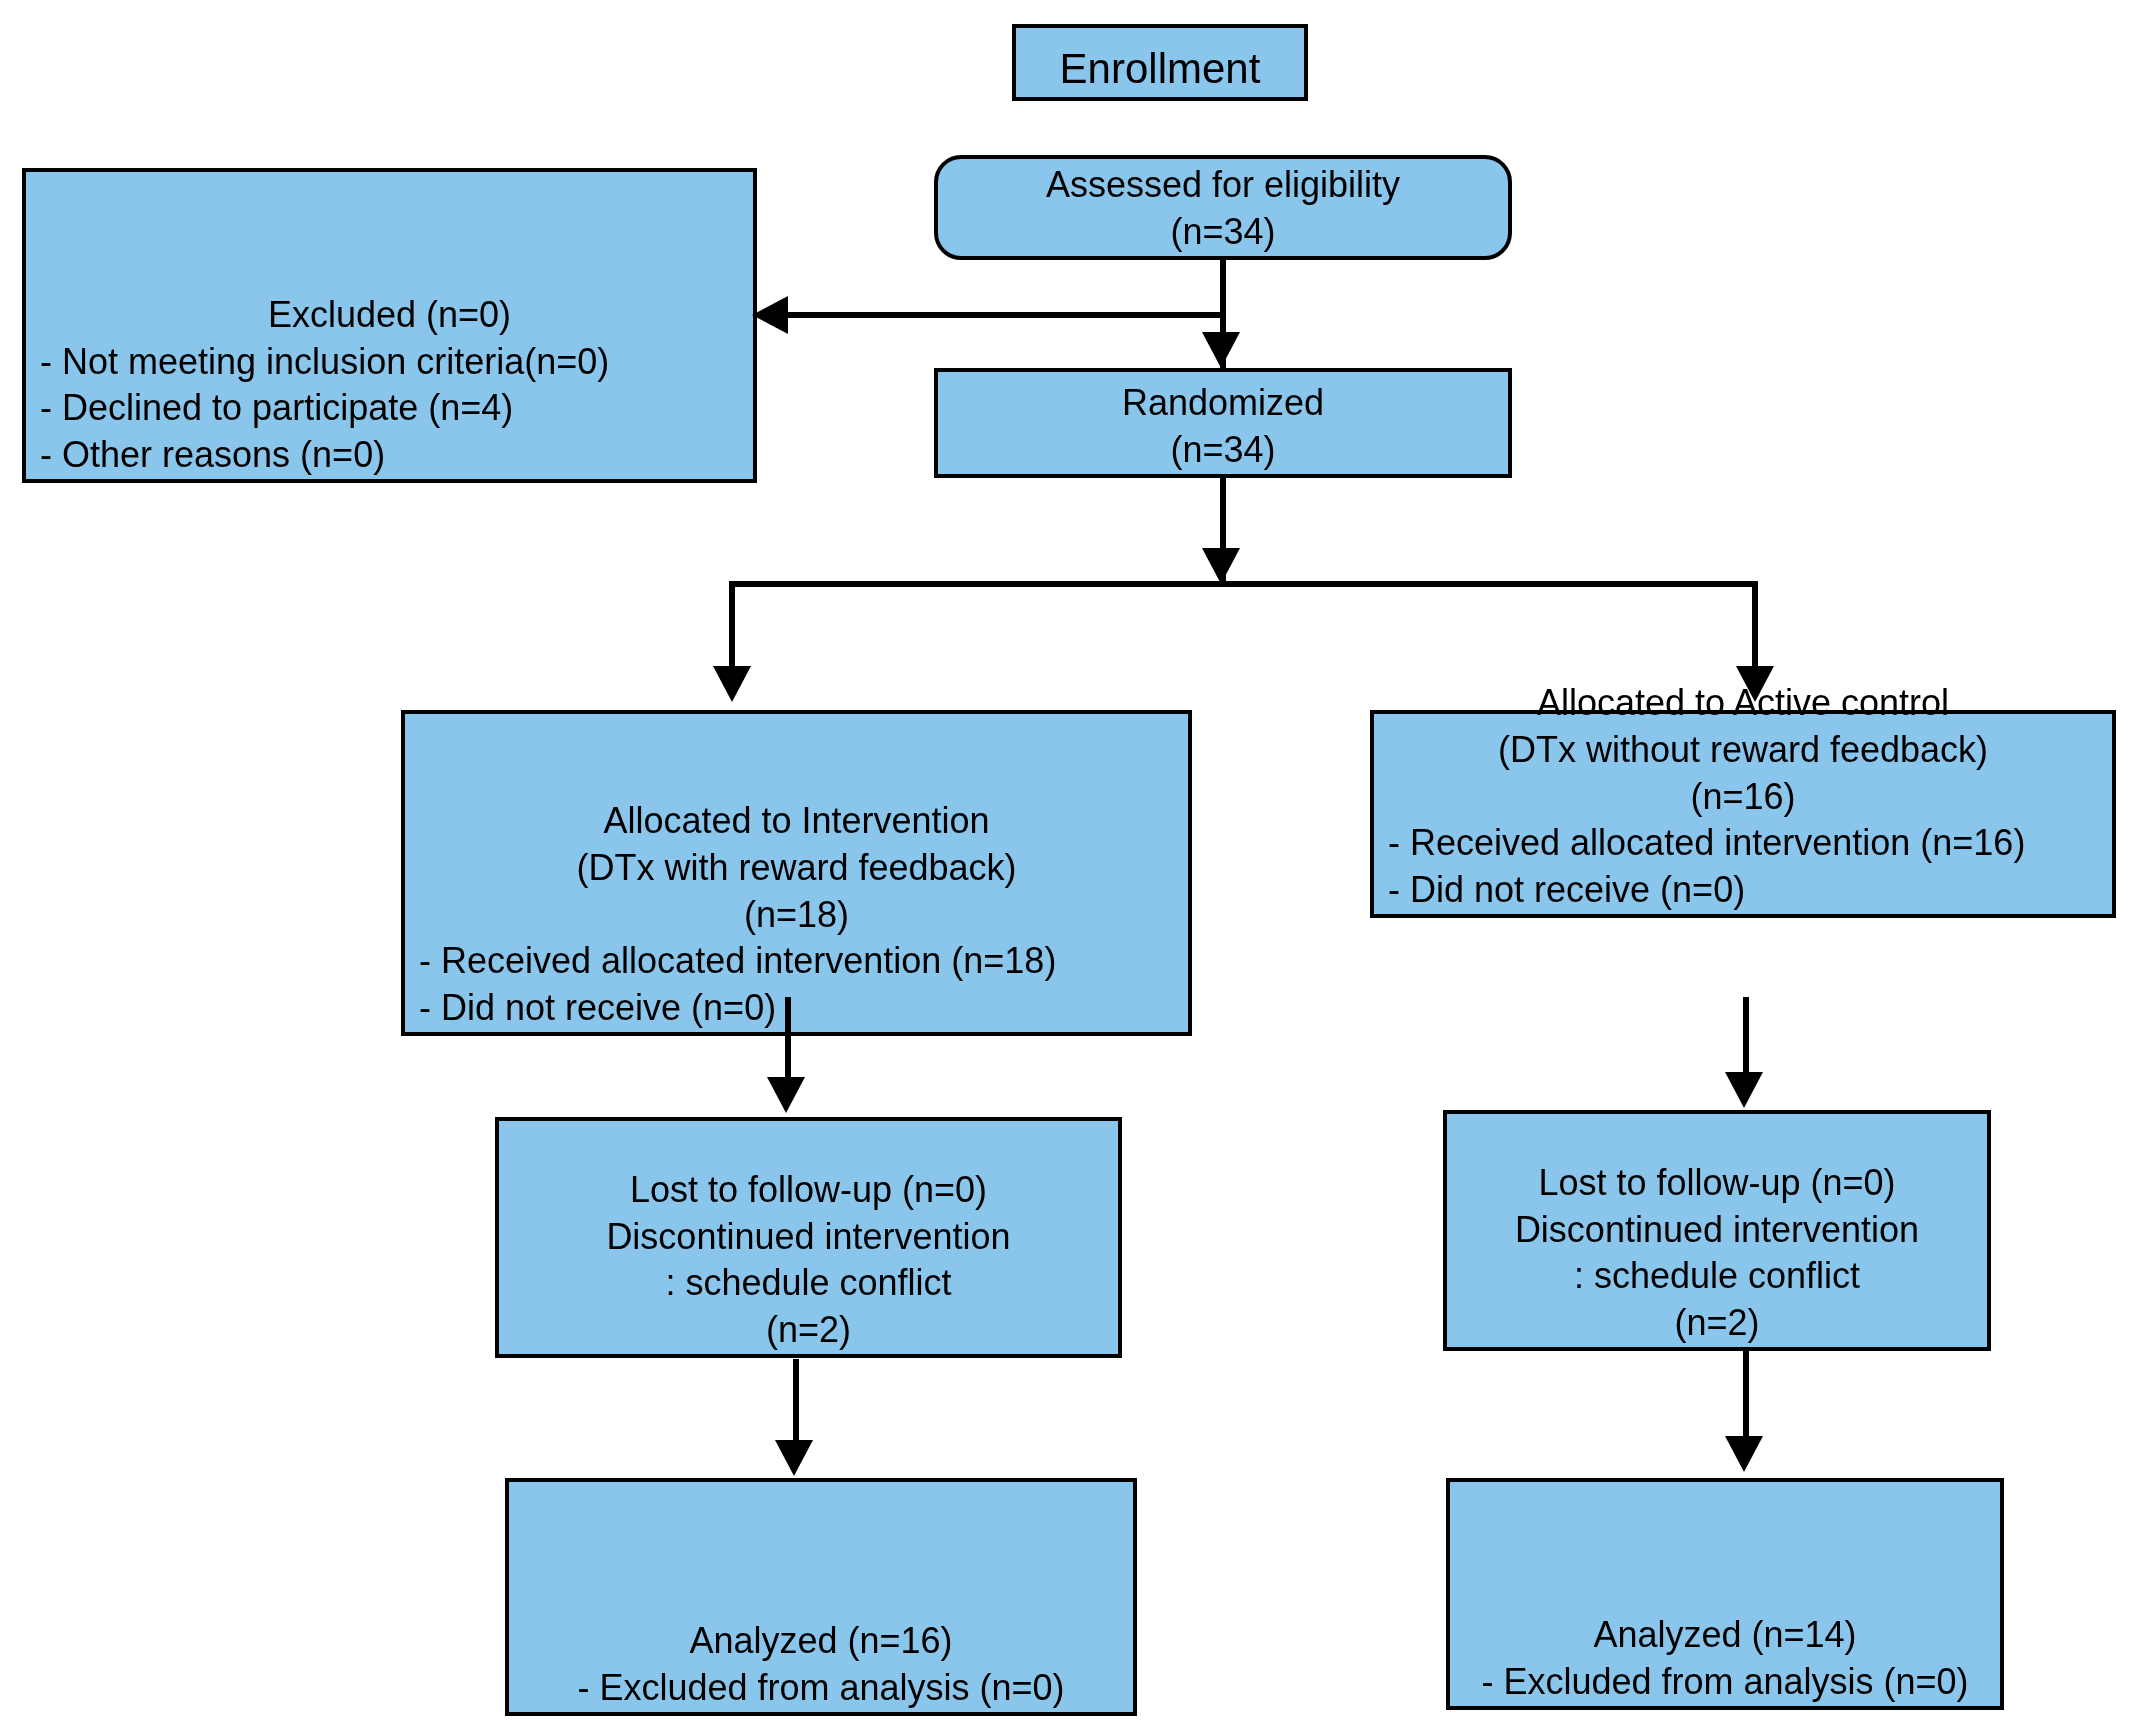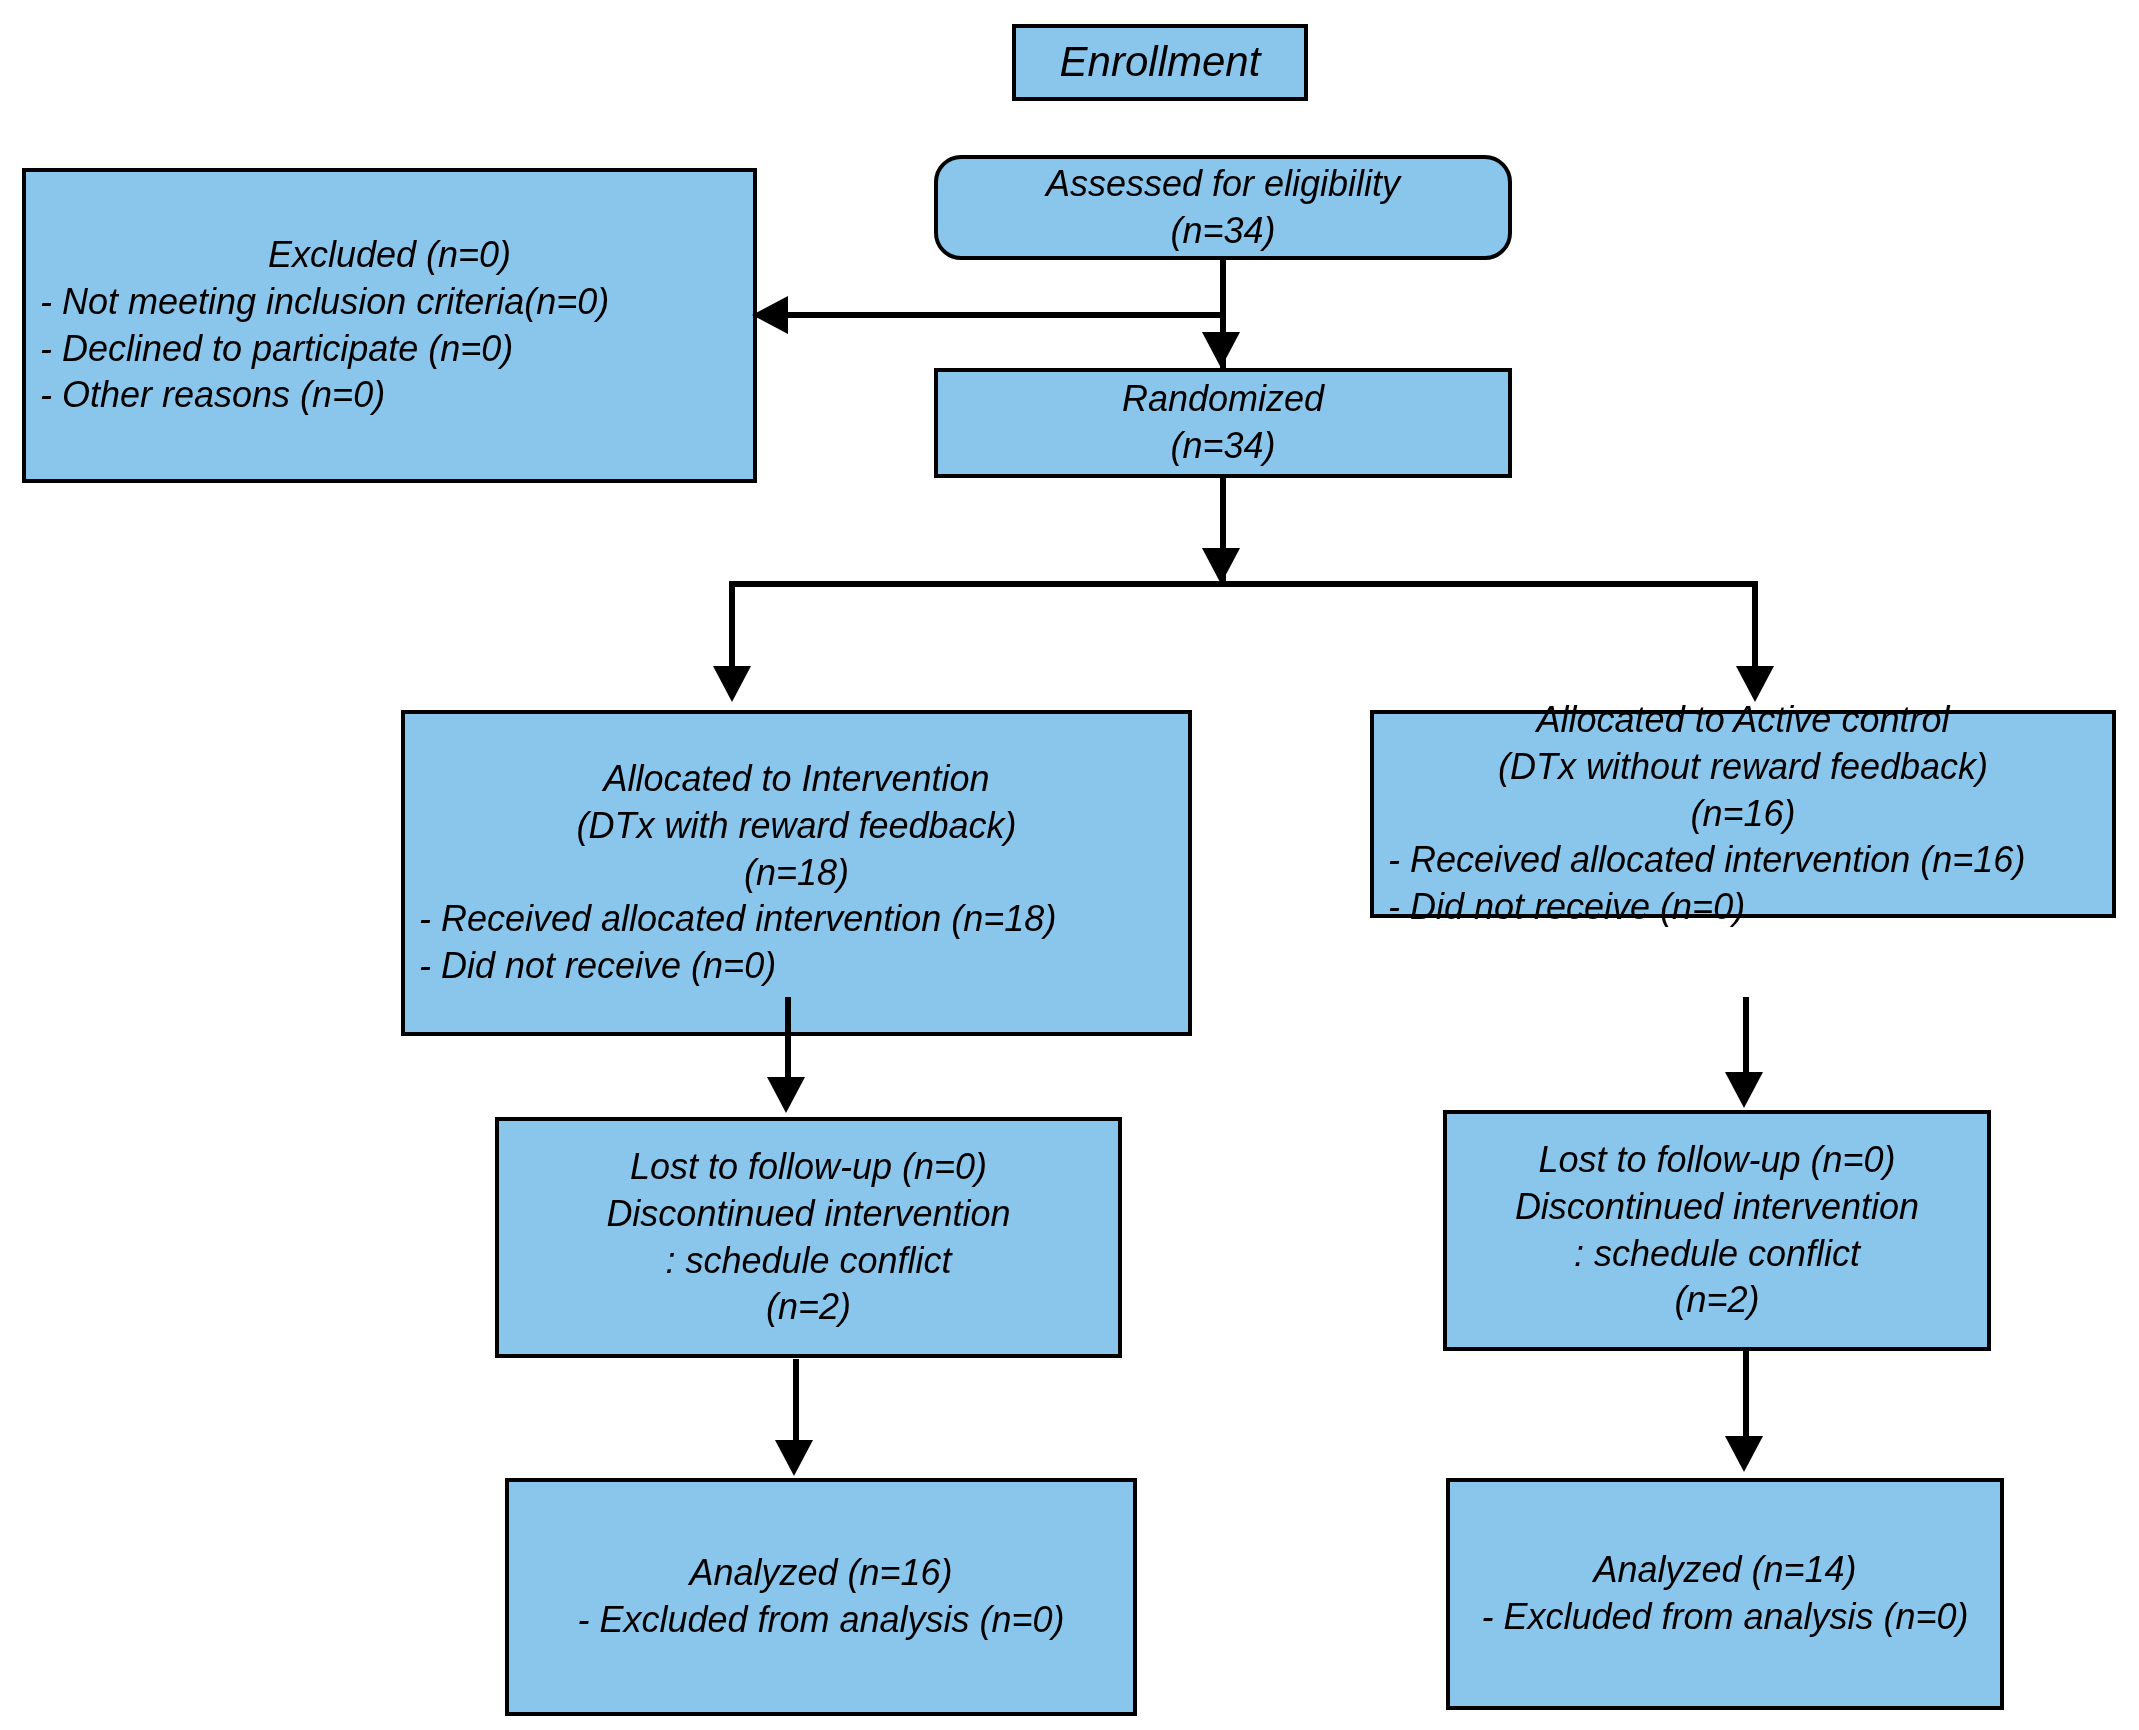--- a/index.html
+++ b/index.html
@@ -17,27 +17,26 @@
     overflow: hidden;
   }
   .box {
     position: absolute;
     box-sizing: border-box;
     background: #8ac5eb;
     border: 4.7px solid #000000;
     display: flex;
     flex-direction: column;
     align-items: center;
-    justify-content: center;
+    justify-content: flex-end;
     color: #000000;
     font-size: 36px;
     line-height: 1.30;
     text-align: center;
     letter-spacing: 0px;
-    font-style: italic;
   }
   .box .line {
     display: block;
     white-space: nowrap;
   }
   .box.align-left {
     align-items: stretch;
   }
   .box.align-left .line {
     text-align: center;
@@ -125,21 +124,21 @@
   </div>
 
   <div class="box" id="assessed-box">
     <span class="line">Assessed for eligibility</span>
     <span class="line">(n=34)</span>
   </div>
 
   <div class="box align-left" id="excluded-box">
     <span class="line">Excluded (n=0)</span>
     <span class="line lft">- Not meeting inclusion criteria(n=0)</span>
-    <span class="line lft">- Declined to participate (n=0)</span>
+    <span class="line lft">- Declined to participate (n=4)</span>
     <span class="line lft">- Other reasons (n=0)</span>
   </div>
 
   <div class="box" id="randomized-box">
     <span class="line">Randomized</span>
     <span class="line">(n=34)</span>
   </div>
 
   <div class="box align-left" id="alloc-left-box">
     <span class="line">Allocated to Intervention</span>

